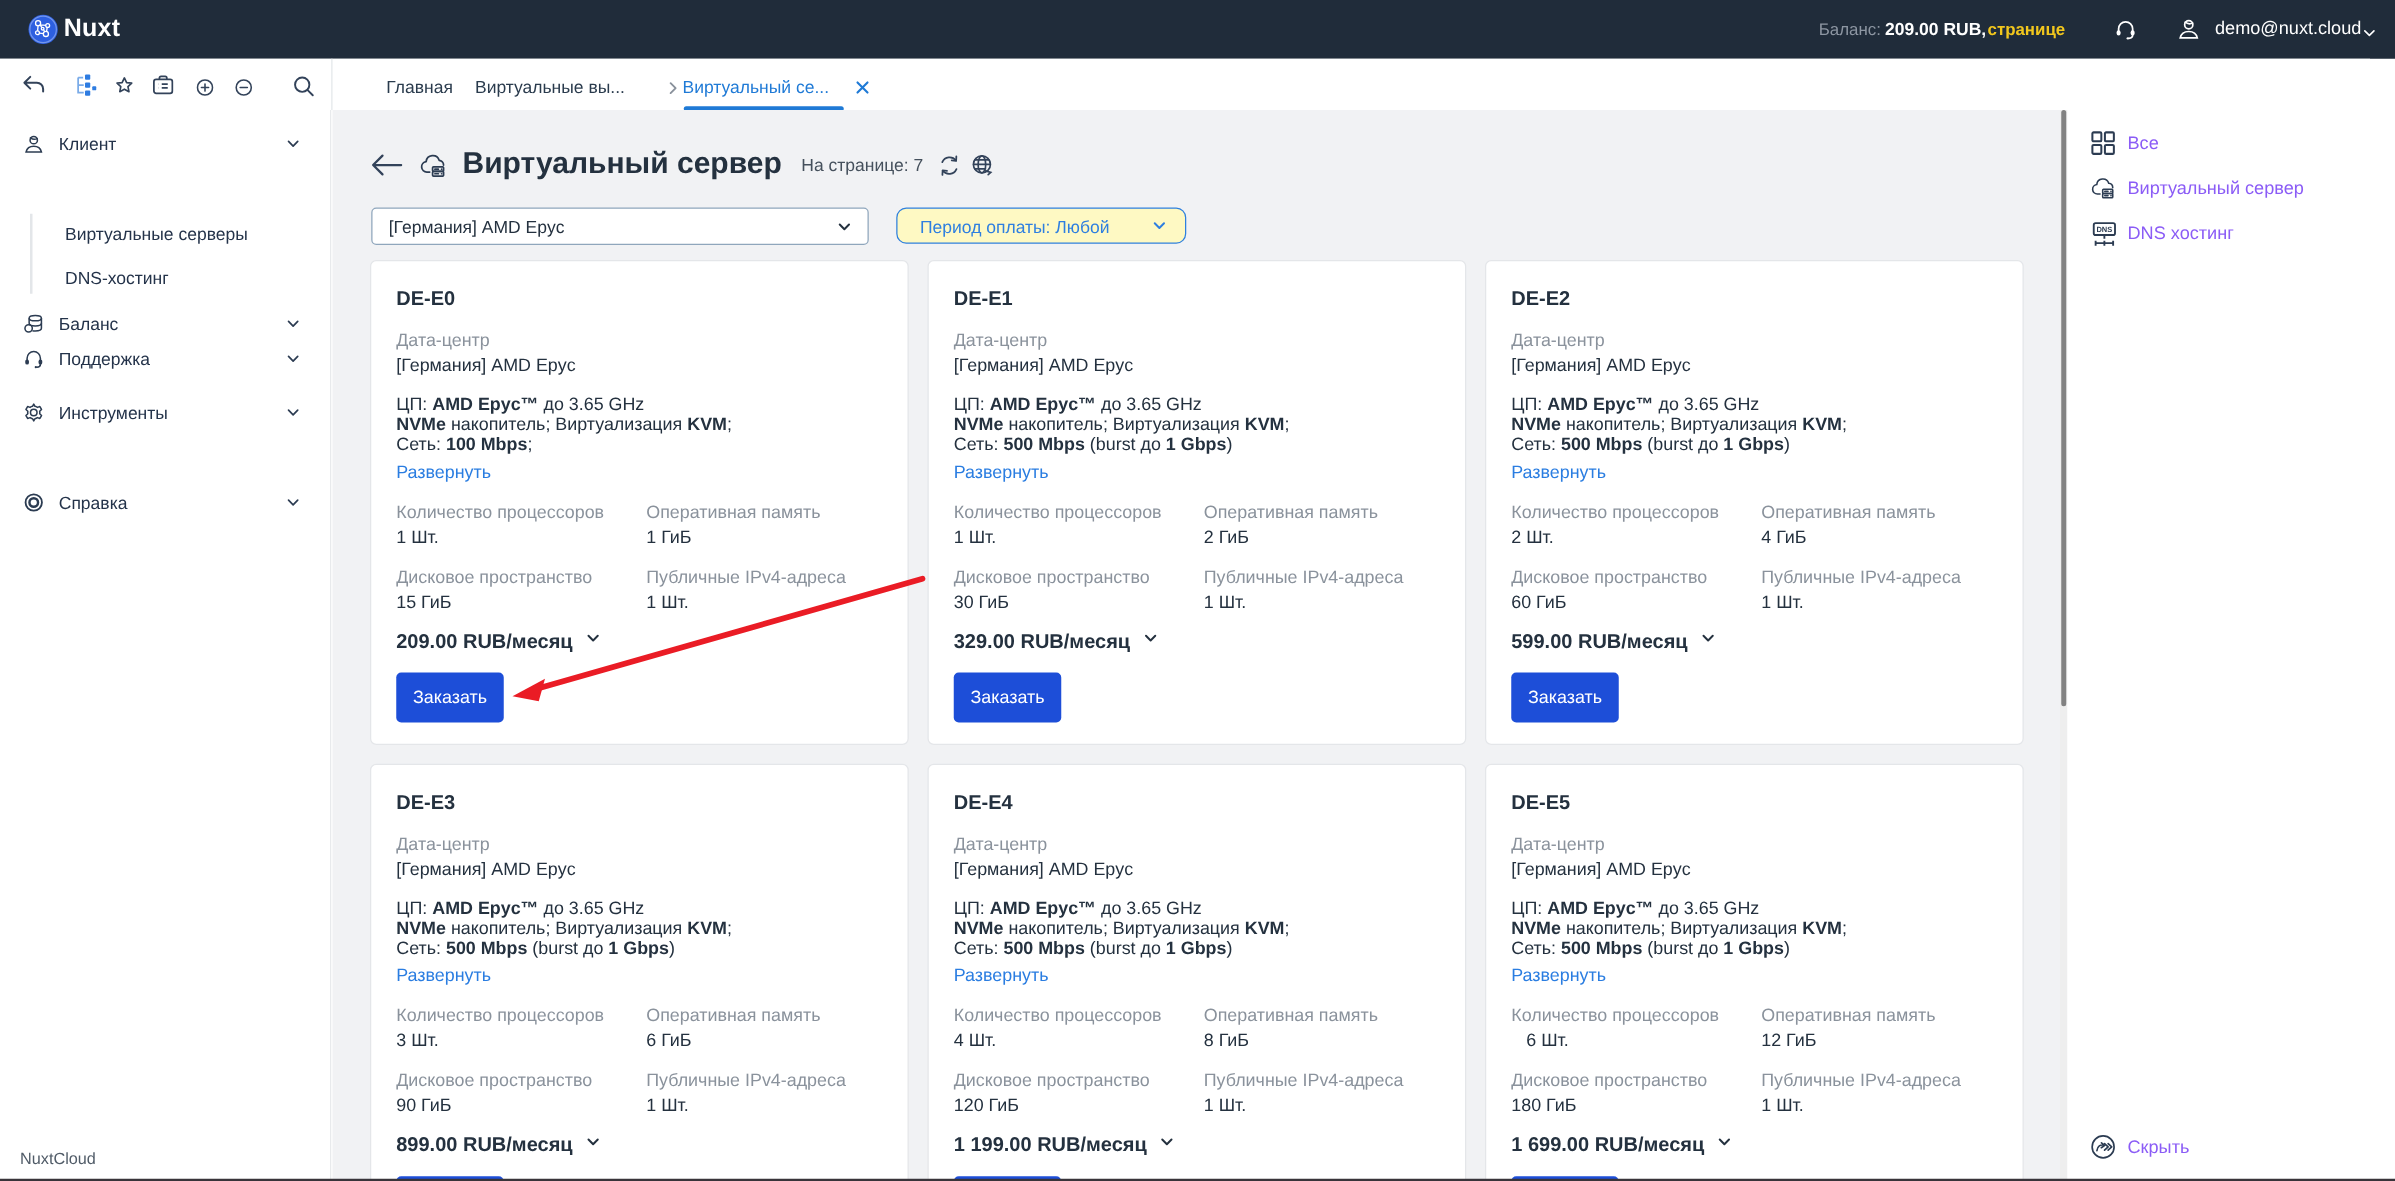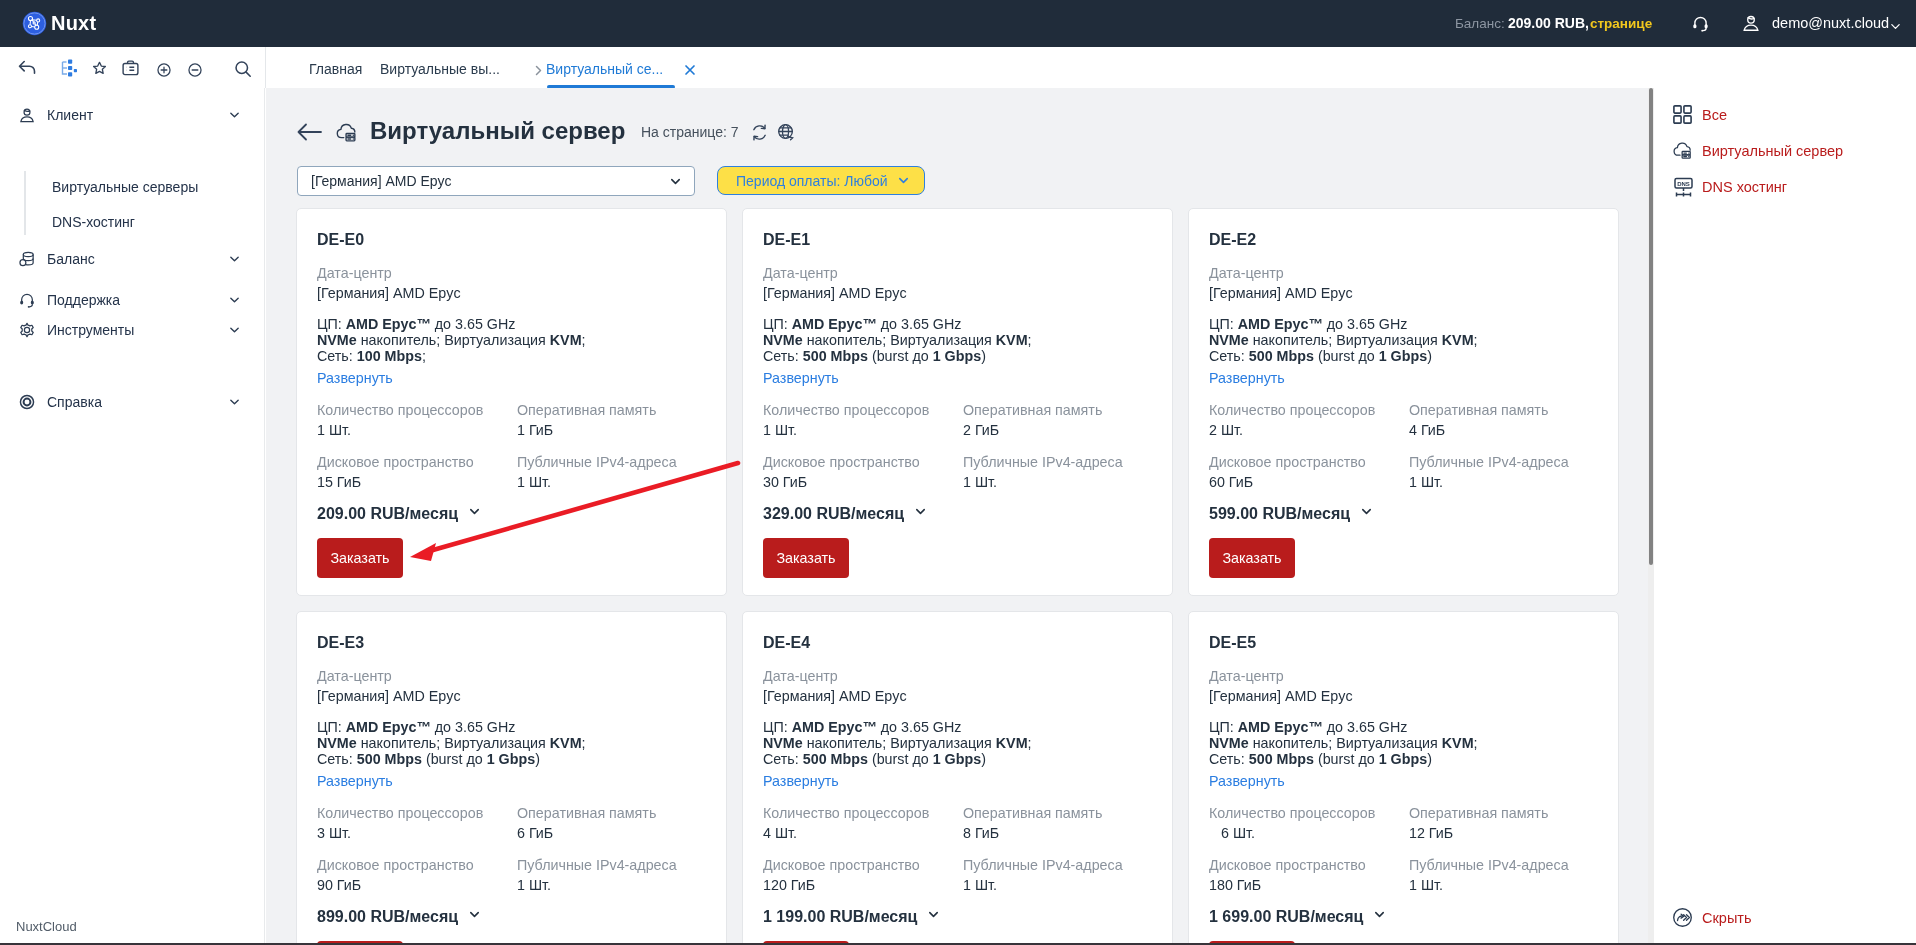--- a/index.html
+++ b/index.html
@@ -36,45 +36,45 @@
 #content { position:absolute; left:266px; top:88px; width:1382px; height:857px; background:#f1f2f4; }
 #hdr-back { position:absolute; left:297px; top:123px; }
 #hdr-cloud { position:absolute; left:335px; top:121px; }
 #hdr-title { position:absolute; left:370px; top:117px; font-size:24px; font-weight:700; color:#24313f; }
 #hdr-pp { position:absolute; left:641px; top:124px; font-size:14px; color:#45505c; }
 #hdr-refresh { position:absolute; left:751px; top:124px; }
 #hdr-globe { position:absolute; left:777px; top:123px; }
 #sel { position:absolute; left:297px; top:166px; width:398px; height:30px; background:#fff; border:1px solid #8fa6bc; border-radius:4px; }
 #sel .stxt { position:absolute; left:13px; top:50%; transform:translateY(-50%); font-size:14px; color:#24313f; }
 #sel svg { position:absolute; right:12px; top:8px; }
-#period { position:absolute; left:717px; top:166px; width:208px; height:29px; background:#fde047; border:1.5px solid #2f80de; border-radius:8px; }
+#period { position:absolute; left:717px; top:166px; width:232px; height:29px; background:#fef9c3; border:1.5px solid #2f80de; border-radius:8px; }
 #period .ptxt { position:absolute; left:18px; top:50%; transform:translateY(-50%); font-size:14px; color:#2e7fe0; }
 #period svg { position:absolute; right:14px; top:7px; }
 
 
 #cards { position:absolute; left:296px; top:208px; width:1322px; height:737px; }
 .card { position:absolute; width:431px; height:388px; background:#fff; border:1px solid #e4e6e9; border-radius:5px; }
 .cname { position:absolute; left:20px; top:22px; font-size:16px; font-weight:700; color:#24313f; }
 .crow { position:absolute; left:20px; font-size:14.3px; color:#24313f; line-height:20px; white-space:nowrap; }
 .crow.lbl { color:#8a929c; }
 .crow.cpu3 { line-height:16px; }
 .crow.link { color:#2a7de1; }
 .price { position:absolute; left:20px; font-size:16px; font-weight:700; color:#24313f; line-height:22px; }
 .price .chev { margin-left:10px; vertical-align:1px; }
-.order { position:absolute; left:20px; top:329px; width:86px; height:40px; background:#b91c1c; border-radius:4px; color:#fff; font-size:14.3px; text-align:center; line-height:40px; }
+.order { position:absolute; left:20px; top:329px; width:86px; height:40px; background:#1d4ed8; border-radius:4px; color:#fff; font-size:14.3px; text-align:center; line-height:40px; }
 
 
 #strack { position:absolute; left:1648px; top:88px; width:6px; height:857px; background:#eeeeee; }
 #sthumb { position:absolute; left:1649px; top:88px; width:4px; height:477px; background:#828282; border-radius:2px; }
 
 
 #rpanel { position:absolute; left:1654px; top:88px; width:262px; height:857px; background:#fff; }
 .ritem { position:absolute; left:0; width:262px; height:34px; }
 .rico { position:absolute; left:18px; top:50%; margin-top:-11px; }
-.rtxt { position:absolute; left:48px; top:50%; transform:translateY(-50%); font-size:14.5px; color:#b91c1c; }
+.rtxt { position:absolute; left:48px; top:50%; transform:translateY(-50%); font-size:14.5px; color:#8b5cf6; }
 
 #botbar { position:absolute; left:0; top:943px; width:1916px; height:2px; background:#38343a; }
 </style></head>
 <body>
 <div id="page">
 
 <div id="topbar">
   <svg id="logo" viewBox="0 0 26 26">
         <circle cx="13" cy="13" r="12.2" fill="#2d5fe0"></circle>
         <circle cx="13" cy="13" r="11" fill="none" stroke="#7396ec" stroke-width="1"></circle>
@@ -195,21 +195,21 @@
             <path d="M6.5 5.5 v5 c0 1.4 2.7 2.6 6 2.6 s6-1.2 6-2.6 v-5"></path>
             <path d="M18.5 10.5 v5 c0 1.4-2.7 2.6-6 2.6 -1 0-2-.1-2.8-.3"></path>
             <circle cx="6" cy="15.5" r="3.6"></circle>
           </g>
         </svg>
         <div class="mtxt">Баланс</div>
         <svg class="mchev" width="11" height="10" viewBox="0 0 12 10">
           <path d="M2 3l4 4 4-4" fill="none" stroke="#2c3c52" stroke-width="1.5" stroke-linecap="round" stroke-linejoin="round"></path>
         </svg>
       </div>
-  <div class="mitem" style="top:195px;padding-left:17px;">
+  <div class="mitem" style="top:182px;padding-left:17px;">
         <svg class="mico" width="18" height="18" viewBox="0 0 22 22">
           <g fill="none" stroke="#2c3c52" stroke-width="1.5" stroke-linecap="round">
             <path d="M4.5 13v-2.5a6.5 6.5 0 0 1 13 0V13"></path>
             <path d="M4.5 11.8a1.8 1.8 0 0 1 1.8 1.8v1.2a1.8 1.8 0 0 1-3.6 0v-1.2c0-1 .8-1.8 1.8-1.8z" fill="#2c3c52" stroke="none"></path>
             <path d="M17.5 11.8a1.8 1.8 0 0 0-1.8 1.8v1.2a1.8 1.8 0 0 0 3.6 0v-1.2c0-1-.8-1.8-1.8-1.8z" fill="#2c3c52" stroke="none"></path>
             <path d="M17.5 16.5c0 1.8-1.6 2.6-3.5 2.8"></path>
             <circle cx="13" cy="19.3" r="1.1" fill="#2c3c52" stroke="none"></circle>
           </g>
         </svg>
         <div class="mtxt">Поддержка</div>

